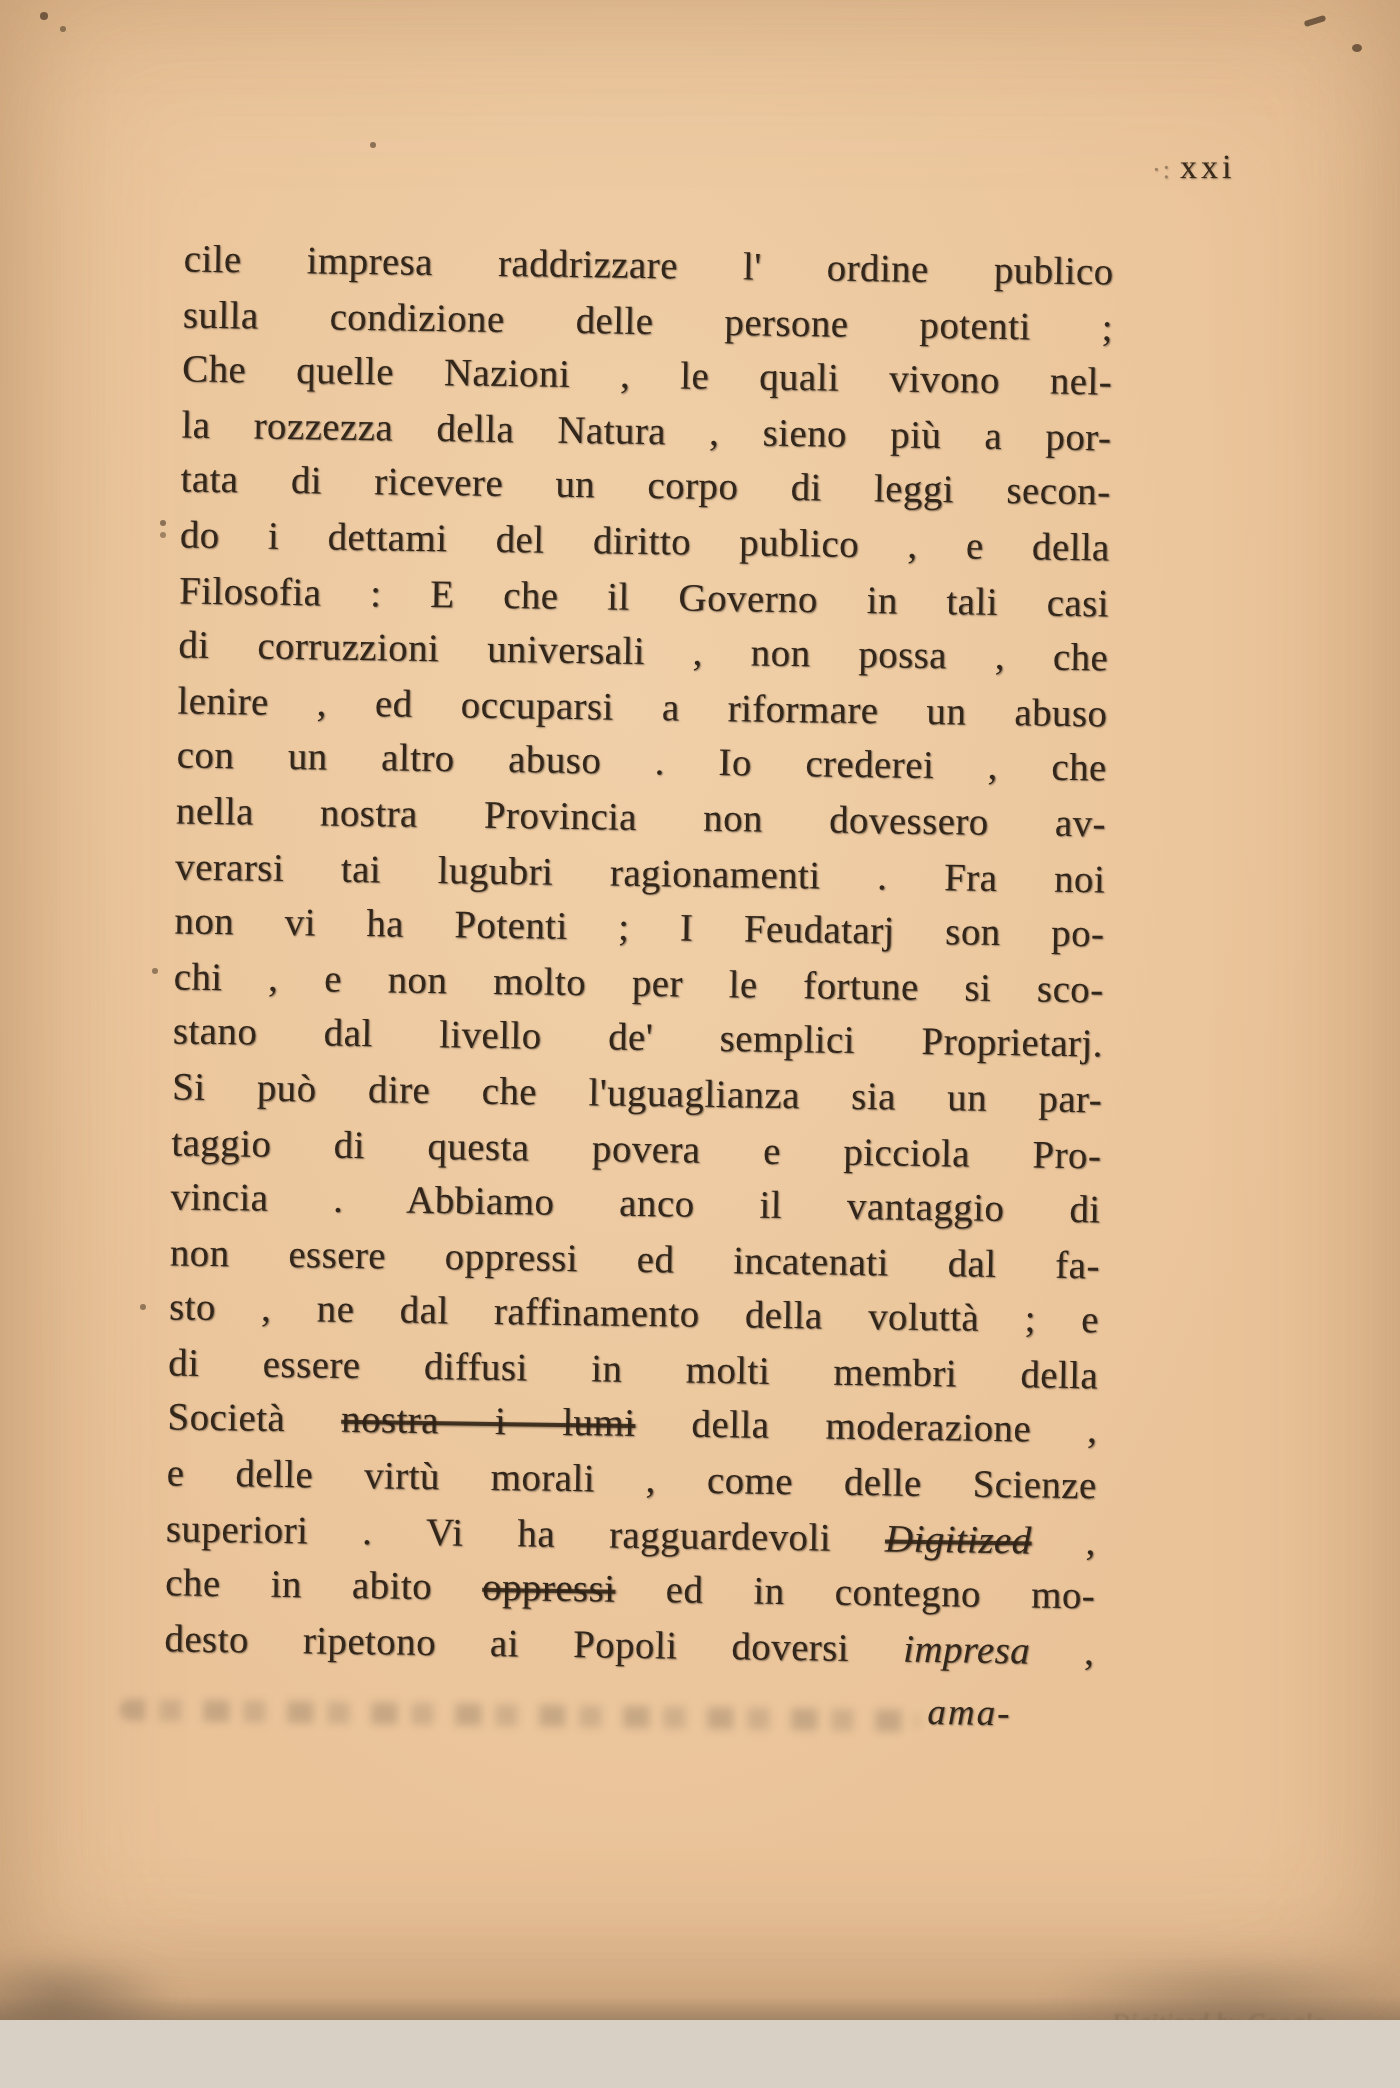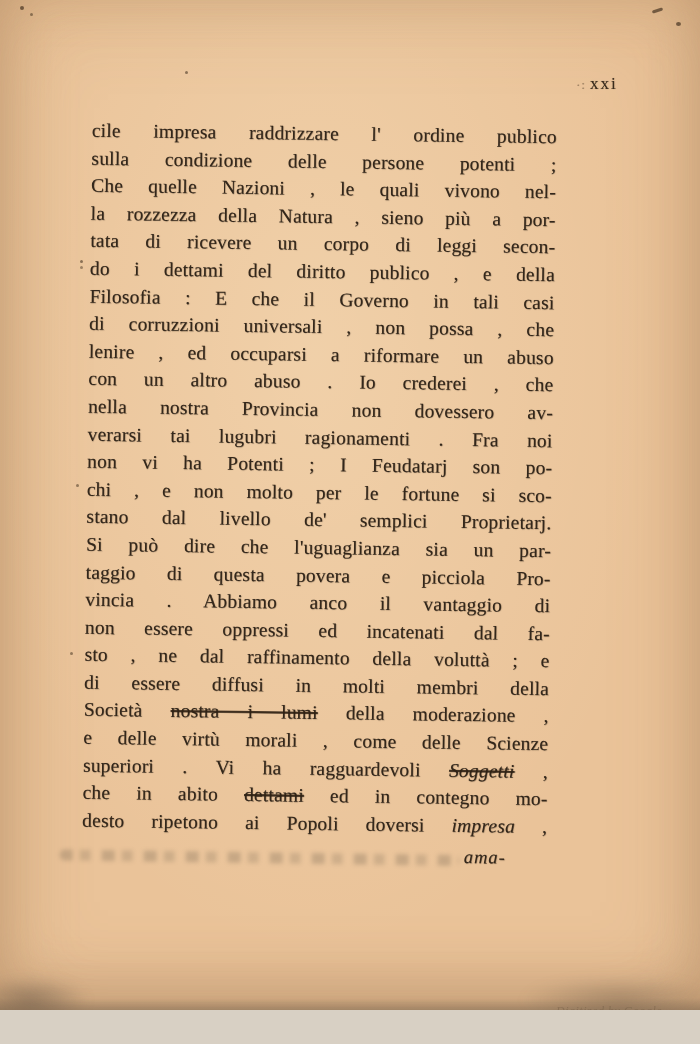--- a/index.html
+++ b/index.html
@@ -178,22 +178,22 @@
       <div class="line"><span class="seg">chi , e non molto per le fortune si sco-</span></div>
       <div class="line"><span class="seg">stano dal livello de' semplici Proprietarj.</span></div>
       <div class="line"><span class="seg">Si può dire che l'uguaglianza sia un par-</span></div>
       <div class="line"><span class="seg">taggio di questa povera e picciola Pro-</span></div>
       <div class="line"><span class="seg">vincia . Abbiamo anco il vantaggio di</span></div>
       <div class="line"><span class="seg">non essere oppressi ed incatenati dal fa-</span></div>
       <div class="line"><span class="seg">sto , ne dal raffinamento della voluttà ; e</span></div>
       <div class="line"><span class="seg">di essere diffusi in molti membri della</span></div>
       <div class="line"><span class="seg">Società </span><span class="seg strike">nostra i lumi</span><span class="seg"> della moderazione ,</span></div>
       <div class="line"><span class="seg">e delle virtù morali , come delle Scienze</span></div>
-      <div class="line"><span class="seg">superiori . Vi ha ragguardevoli </span><span class="seg strike-italic">Soggetti</span><span class="seg"> ,</span></div>
-      <div class="line"><span class="seg">che in abito </span><span class="seg strike">dettami</span><span class="seg"> ed in contegno mo-</span></div>
+      <div class="line"><span class="seg">superiori . Vi ha ragguardevoli </span><span class="seg strike-italic">Digitized</span><span class="seg"> ,</span></div>
+      <div class="line"><span class="seg">che in abito </span><span class="seg strike">oppressi</span><span class="seg"> ed in contegno mo-</span></div>
       <div class="line"><span class="seg">desto ripetono ai Popoli doversi </span><span class="seg italic">impresa</span><span class="seg"> ,</span></div>
       <div class="catchword">ama-</div>
     <div class="smudge"></div>
   </div>
 
   <div class="watermark">Digitized by Google</div>
 
   <div class="corner corner-left"></div>
   <div class="corner corner-right"></div>
   <div class="edge-bottom"></div>

